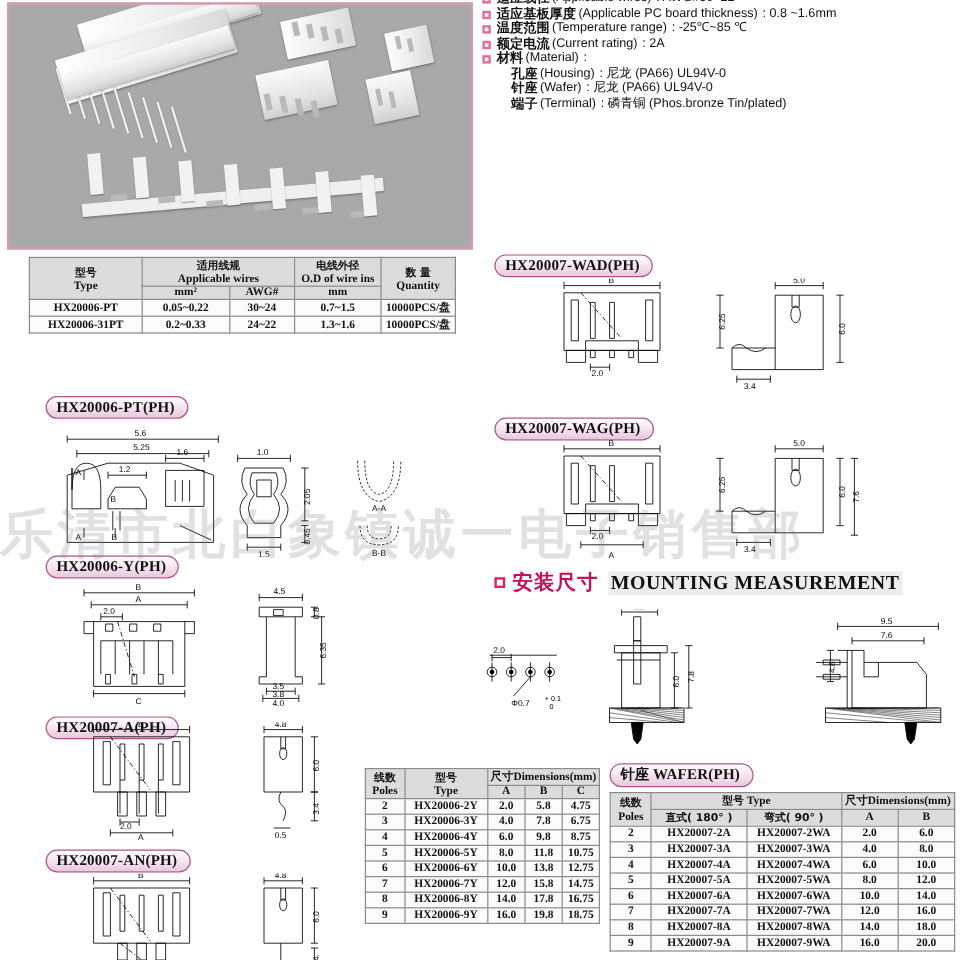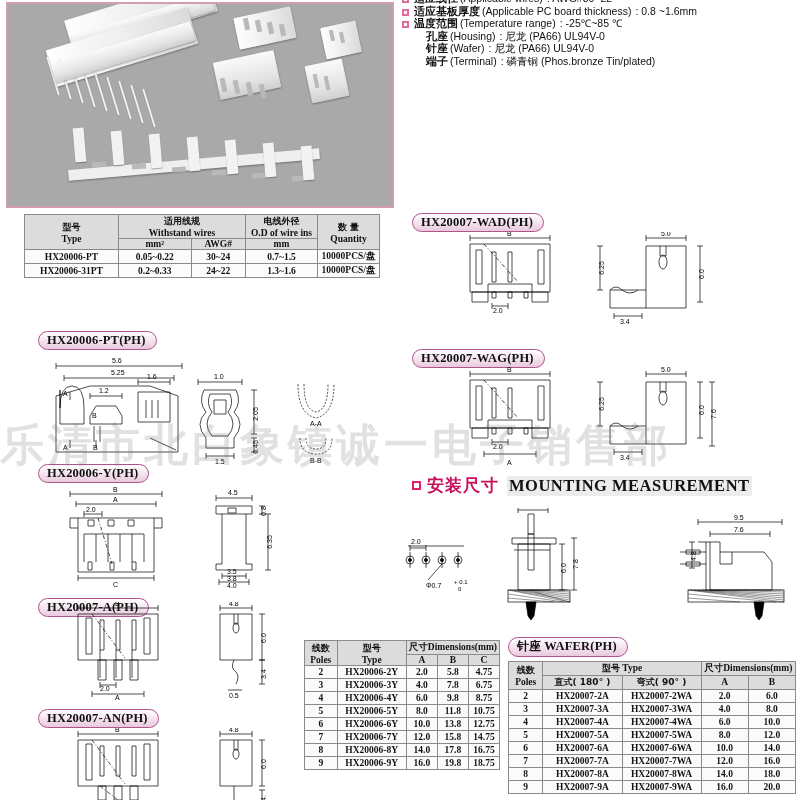--- a/index.html
+++ b/index.html
@@ -188,20 +188,32 @@
       <span class="spec-cn">适应基板厚度</span>
       <span class="spec-en">(Applicable PC board thickness)</span>
       <span class="spec-val">: 0.8 ~1.6mm</span>
     </div>
     <div class="spec-row">
       <span class="spec-bullet"></span>
       <span class="spec-cn">温度范围</span>
       <span class="spec-en">(Temperature range)</span>
       <span class="spec-val">: -25℃~85 ℃</span>
     </div>
+    <div class="spec-row">
+      <span class="spec-bullet"></span>
+      <span class="spec-cn">额定电流</span>
+      <span class="spec-en">(Current rating)</span>
+      <span class="spec-val">: 2A</span>
+    </div>
+    <div class="spec-row">
+      <span class="spec-bullet"></span>
+      <span class="spec-cn">材料</span>
+      <span class="spec-en">(Material)</span>
+      <span class="spec-val">:</span>
+    </div>
 
     <div class="spec-sub">
       <span class="spec-cn">孔座</span>
       <span class="spec-en">(Housing)</span>
       <span class="spec-val">: 尼龙 (PA66) UL94V-0</span>
     </div>
     <div class="spec-sub">
       <span class="spec-cn">针座</span>
       <span class="spec-en">(Wafer)</span>
       <span class="spec-val">: 尼龙 (PA66) UL94V-0</span>
@@ -219,21 +231,21 @@
 <div id="terminal-block">
   <table class="dt">
     <thead>
       <tr>
         <th rowspan="2" style="width:94px;">
           <div class="cnh">型号</div>
           <div>Type</div>
         </th>
         <th colspan="2" style="width:128px;">
           <div class="cnh">适用线规</div>
-          <div>Withstand wires</div>
+          <div>Applicable wires</div>
         </th>
         <th rowspan="1" style="width:72px;">
           <div class="cnh">电线外径</div>
           <div>O.D of wire ins</div>
         </th>
         <th rowspan="2" style="width:62px;">
           <div class="cnh">数 量</div>
           <div>Quantity</div>
         </th>
       </tr>

